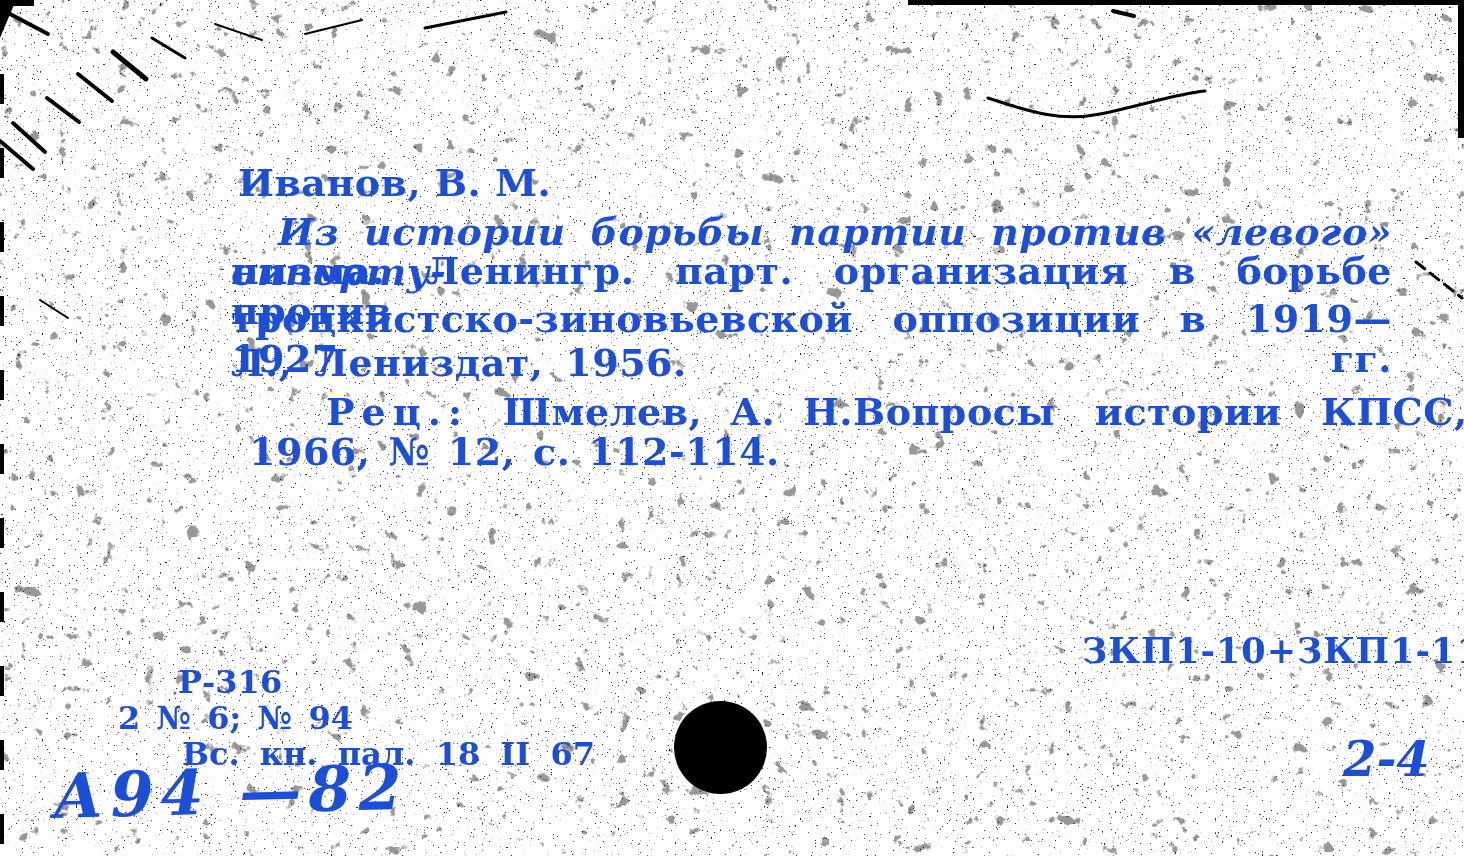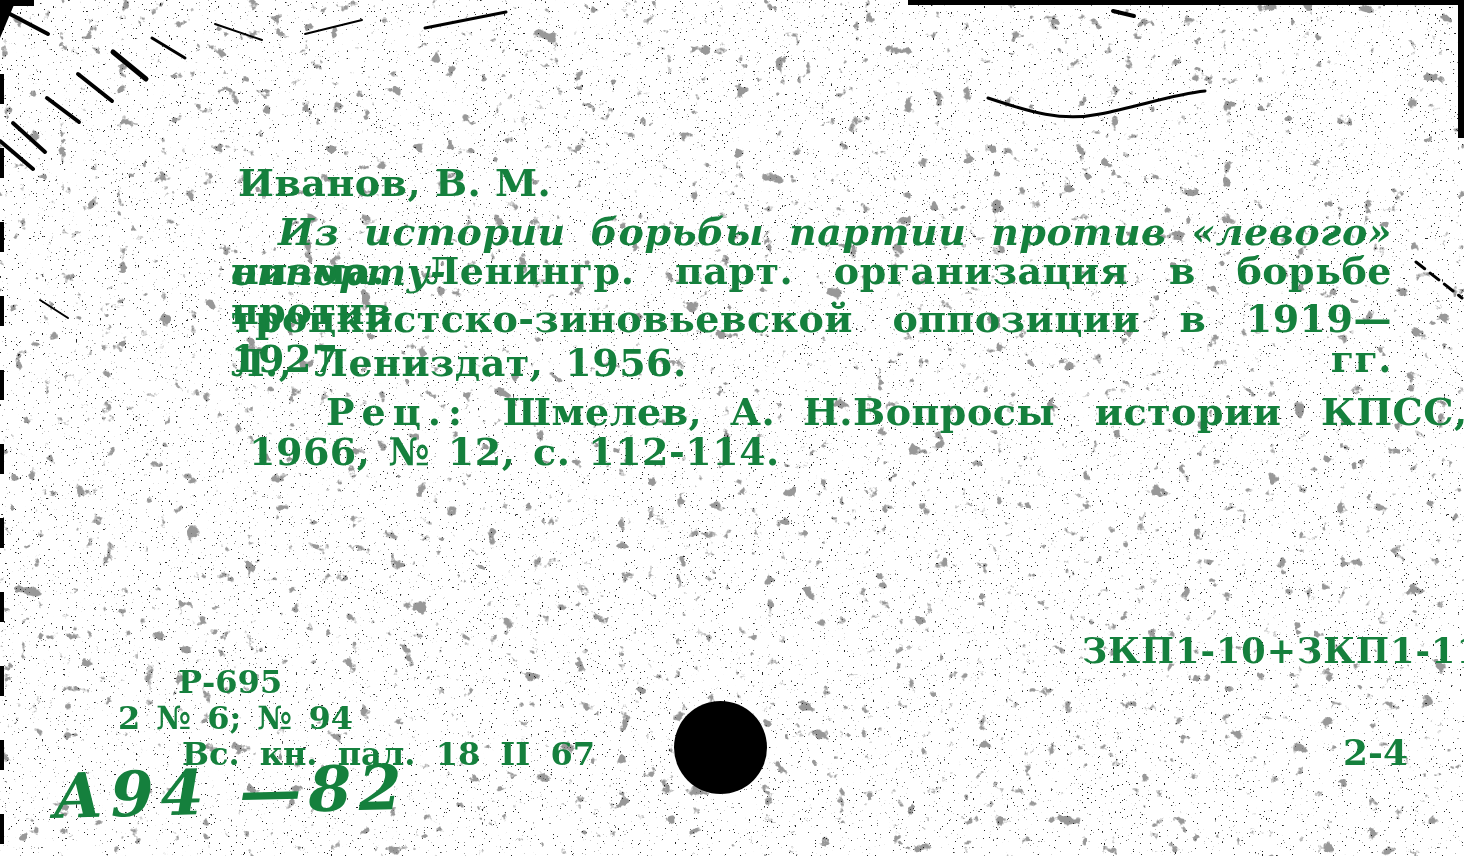--- a/index.html
+++ b/index.html
@@ -2,21 +2,21 @@
 <html><head>
 <meta charset="utf-8">
 <style>
   html,body { margin:0; padding:0; background:#888; }
   .card {
     position:relative;
     width:1464px; height:856px;
     background:#ffffff;
     overflow:hidden;
     font-family:"DejaVu Serif","Liberation Serif",serif;
-    color:#15803d;
+    color:#1d4ed8;
   }
   .texture {
     position:absolute; left:0; top:0; width:1464px; height:856px;
     pointer-events:none;
   }
   .txt { position:absolute; font-weight:700; white-space:nowrap; }
   .main { font-size:38px; line-height:40px; letter-spacing:0.5px; }
   .just {
     left:231px; width:1161px;
     text-align:justify; text-align-last:justify;
@@ -35,21 +35,21 @@
   .review-left   { margin-left:47px; }
   .review-label  { letter-spacing:7px;margin-left:48px; }
   .review-author { margin-left:20px; word-spacing:14px; }
   .review-journal{ word-spacing:26px;text-align:center; }
   .review-issue  { left:249px; top:432px; word-spacing:4px; }
   .small { font-size:32px; }
   .class-code  { left:1082px; top:630px; font-size:35px; letter-spacing:1px; }
   .reg-code    { left:178px; top:663px; }
   .reg-numbers { left:118px; top:699px; word-spacing:5px; }
   .chamber     { left:182px; top:735px; word-spacing:9px; }
-  .card-number { left:1343px; top:731px; font-size:36px; }
+  .card-number { left:1343px; top:731px; font-size:48px;font-style:italic; }
   .handwritten {
     left:52px; top:760px;
     font-size:62px; font-style:italic; letter-spacing:7px;
     transform:rotate(-1.5deg); transform-origin:left top;
   }
   .punch-hole {
     position:absolute; left:674px; top:701px;
     width:93px; height:93px; border-radius:50%;
     background:#000;
   }
@@ -110,21 +110,21 @@
     <span class="review-left">
       <span class="review-label">Рец.:</span>
       <span class="review-author">Шмелев, А. Н.</span>
     </span>
     <span class="review-journal">Вопросы истории КПСС,</span>
   </div>
   <div class="txt main review-issue">1966, № 12, с. 112-114.</div>
 
   <div class="txt class-code">ЗКП1-10+ЗКП1-11</div>
 
-  <div class="txt small reg-code">Р-695</div>
+  <div class="txt small reg-code">Р-316</div>
   <div class="txt small reg-numbers">2 № 6; № 94</div>
   <div class="txt small chamber">Вс. кн. пал. 18 II 67</div>
 
   <div class="txt handwritten">А94 —82</div>
 
   <div class="txt card-number">2-4</div>
 
   <div class="punch-hole"></div>
 
 </div>

